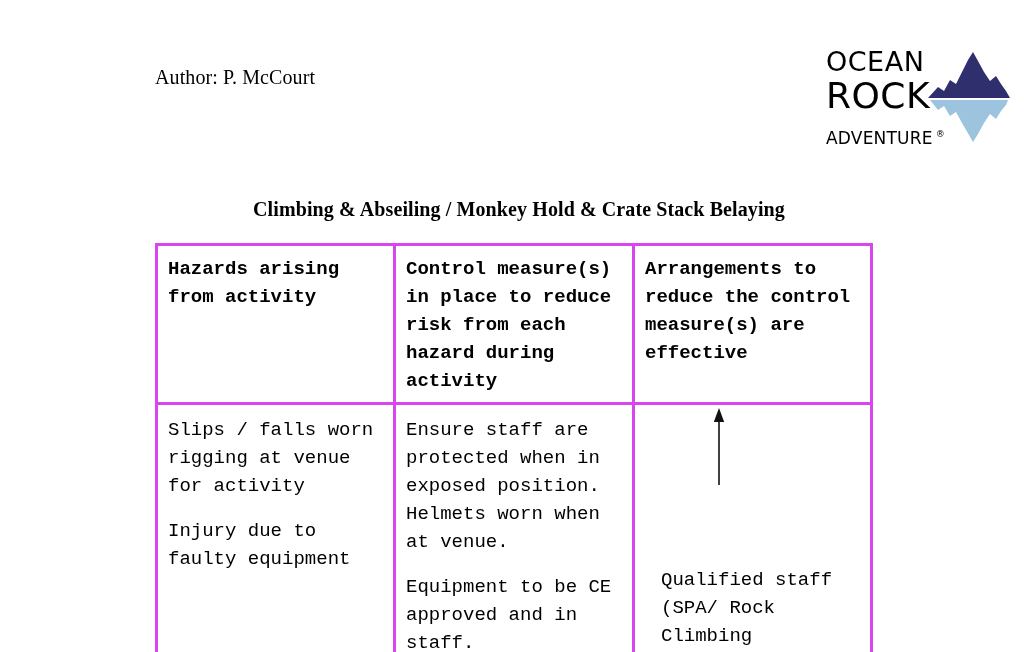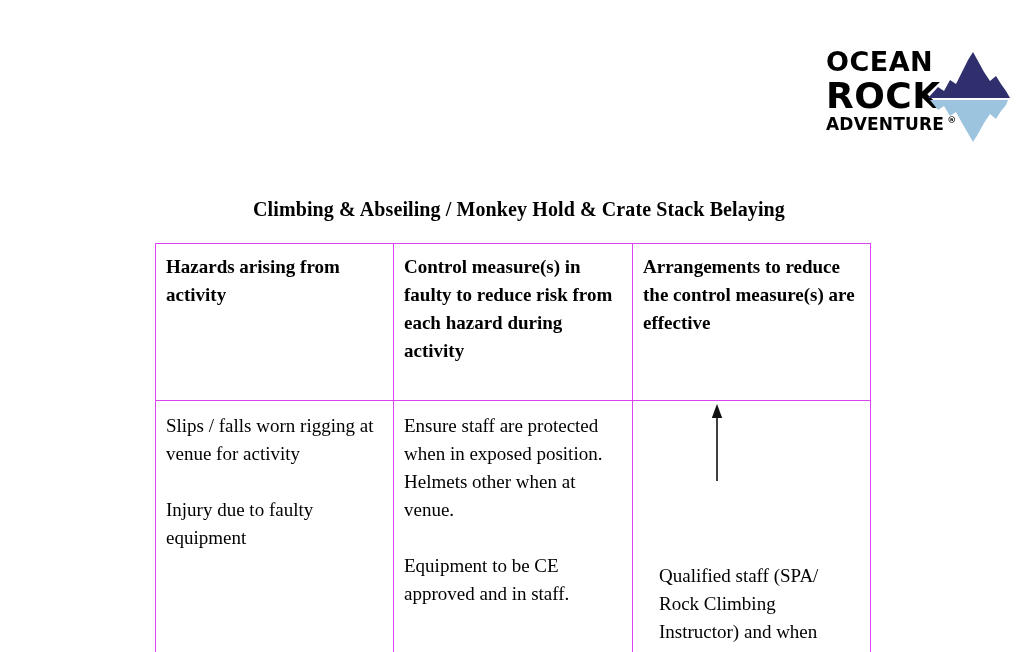--- a/index.html
+++ b/index.html
@@ -34,36 +34,36 @@
     top: 48px;
     width: 186px;
     height: 96px;
   }
   .logo-words {
     position: absolute;
     left: 0;
     top: 0;
     width: 122px;
     font-family: "DejaVu Sans", "Liberation Sans", sans-serif;
-    font-weight: bold;
+    font-weight: normal;
     letter-spacing: -0.5px;
     line-height: 1;
   }
   .logo-line1 {
     font-size: 27px;
     letter-spacing: 0.5px;
   }
   .logo-line2 {
     font-size: 36px;
     margin-top: 3px;
     letter-spacing: 0.5px;
   }
   .logo-line3 {
     font-size: 17px;
-    margin-top: 2px;
+    margin-top: 16px;
     letter-spacing: 0.2px;
   }
   .logo-reg {
     font-size: 9px;
     vertical-align: super;
     margin-left: 3px;
   }
   .logo-mark {
     position: absolute;
     left: 100px;
@@ -96,58 +96,60 @@
     width: 715px;
     border-collapse: collapse;
     table-layout: fixed;
   }
   .risk-table col.c1 { width: 238px; }
   .risk-table col.c2 { width: 239px; }
   .risk-table col.c3 { width: 238px; }
 
   .risk-table th,
   .risk-table td {
-    border: 1px solid #d946ef;
+    border: 3px solid #d946ef;
     vertical-align: top;
     padding: 9px 10px 0 10px;
     text-align: left;
     font-size: 19px;
     line-height: 28px;
+    font-family: Liberation Mono, monospace;
   }
   .risk-table th {
     font-weight: bold;
     height: 147px;
   }
   .risk-table td {
     font-weight: normal;
     height: 244px;
     position: relative;
     padding-top: 11px;
   }
   .cell-para { margin: 0; }
-  .cell-para + .cell-para { margin-top: 28px; }
+  .cell-para + .cell-para { margin-top: 17px; }
 
   .cell-c3 { padding-top: 11px; }
   .cell-c3 .cell-para-lower { margin: 16px; }
 
   
   .arrow-up {
     position: absolute;
     left: 76px;
     top: 2px;
     width: 16px;
     height: 80px;
   }
 
   .spacer-block { height: 134px; }
 </style>
 </head>
 <body>
 
 <div class="doc-header">
+  <div>Author: P. McCourt</div>
 </div>
 
 <div class="logo">
   <div class="logo-words">
     <div class="logo-line1">OCEAN</div>
     <div class="logo-line2">ROCK</div>
     <div class="logo-line3"><span>ADVENTURE</span><span class="logo-reg">®</span></div>
   </div>
   <svg class="logo-mark" viewBox="0 0 86 94">
     <polygon points="2,48 12,37 18,41 24,30 30,34 36,22 42,10 47,2 52,11 58,22 64,31 70,26 75,34 80,41 84,48" fill="#2f2f6e"></polygon>
@@ -161,32 +163,32 @@
 
 <table class="risk-table">
   <colgroup>
     <col class="c1">
       <col class="c2">
       <col class="c3">
   </colgroup>
   <thead>
     <tr>
       <th>Hazards arising from activity</th>
-      <th>Control measure(s) in faulty to reduce risk from each hazard during activity</th>
+      <th>Control measure(s) in place to reduce risk from each hazard during activity</th>
       <th>Arrangements to reduce the control measure(s) are effective</th>
     </tr>
   </thead>
   <tbody>
     <tr>
       <td>
         <p class="cell-para">Slips / falls worn rigging at venue for activity</p>
         <p class="cell-para">Injury due to faulty equipment</p>
       </td>
       <td>
-        <p class="cell-para">Ensure staff are protected when in exposed position. Helmets other when at venue.</p>
+        <p class="cell-para">Ensure staff are protected when in exposed position. Helmets worn when at venue.</p>
         <p class="cell-para">Equipment to be CE approved and in staff.</p>
       </td>
       <td class="cell-c3">
         <svg class="arrow-up" viewBox="0 0 16 80">
           <line x1="8" y1="78" x2="8" y2="13" stroke="#111111" stroke-width="1.6"></line>
           <polygon points="8,1 13.2,15 2.8,15" fill="#111111"></polygon>
         </svg>
         <div class="spacer-block"></div>
         <p class="cell-para-lower">Qualified staff (SPA/ Rock Climbing Instructor) and when assisted by other staff</p>
       </td>

